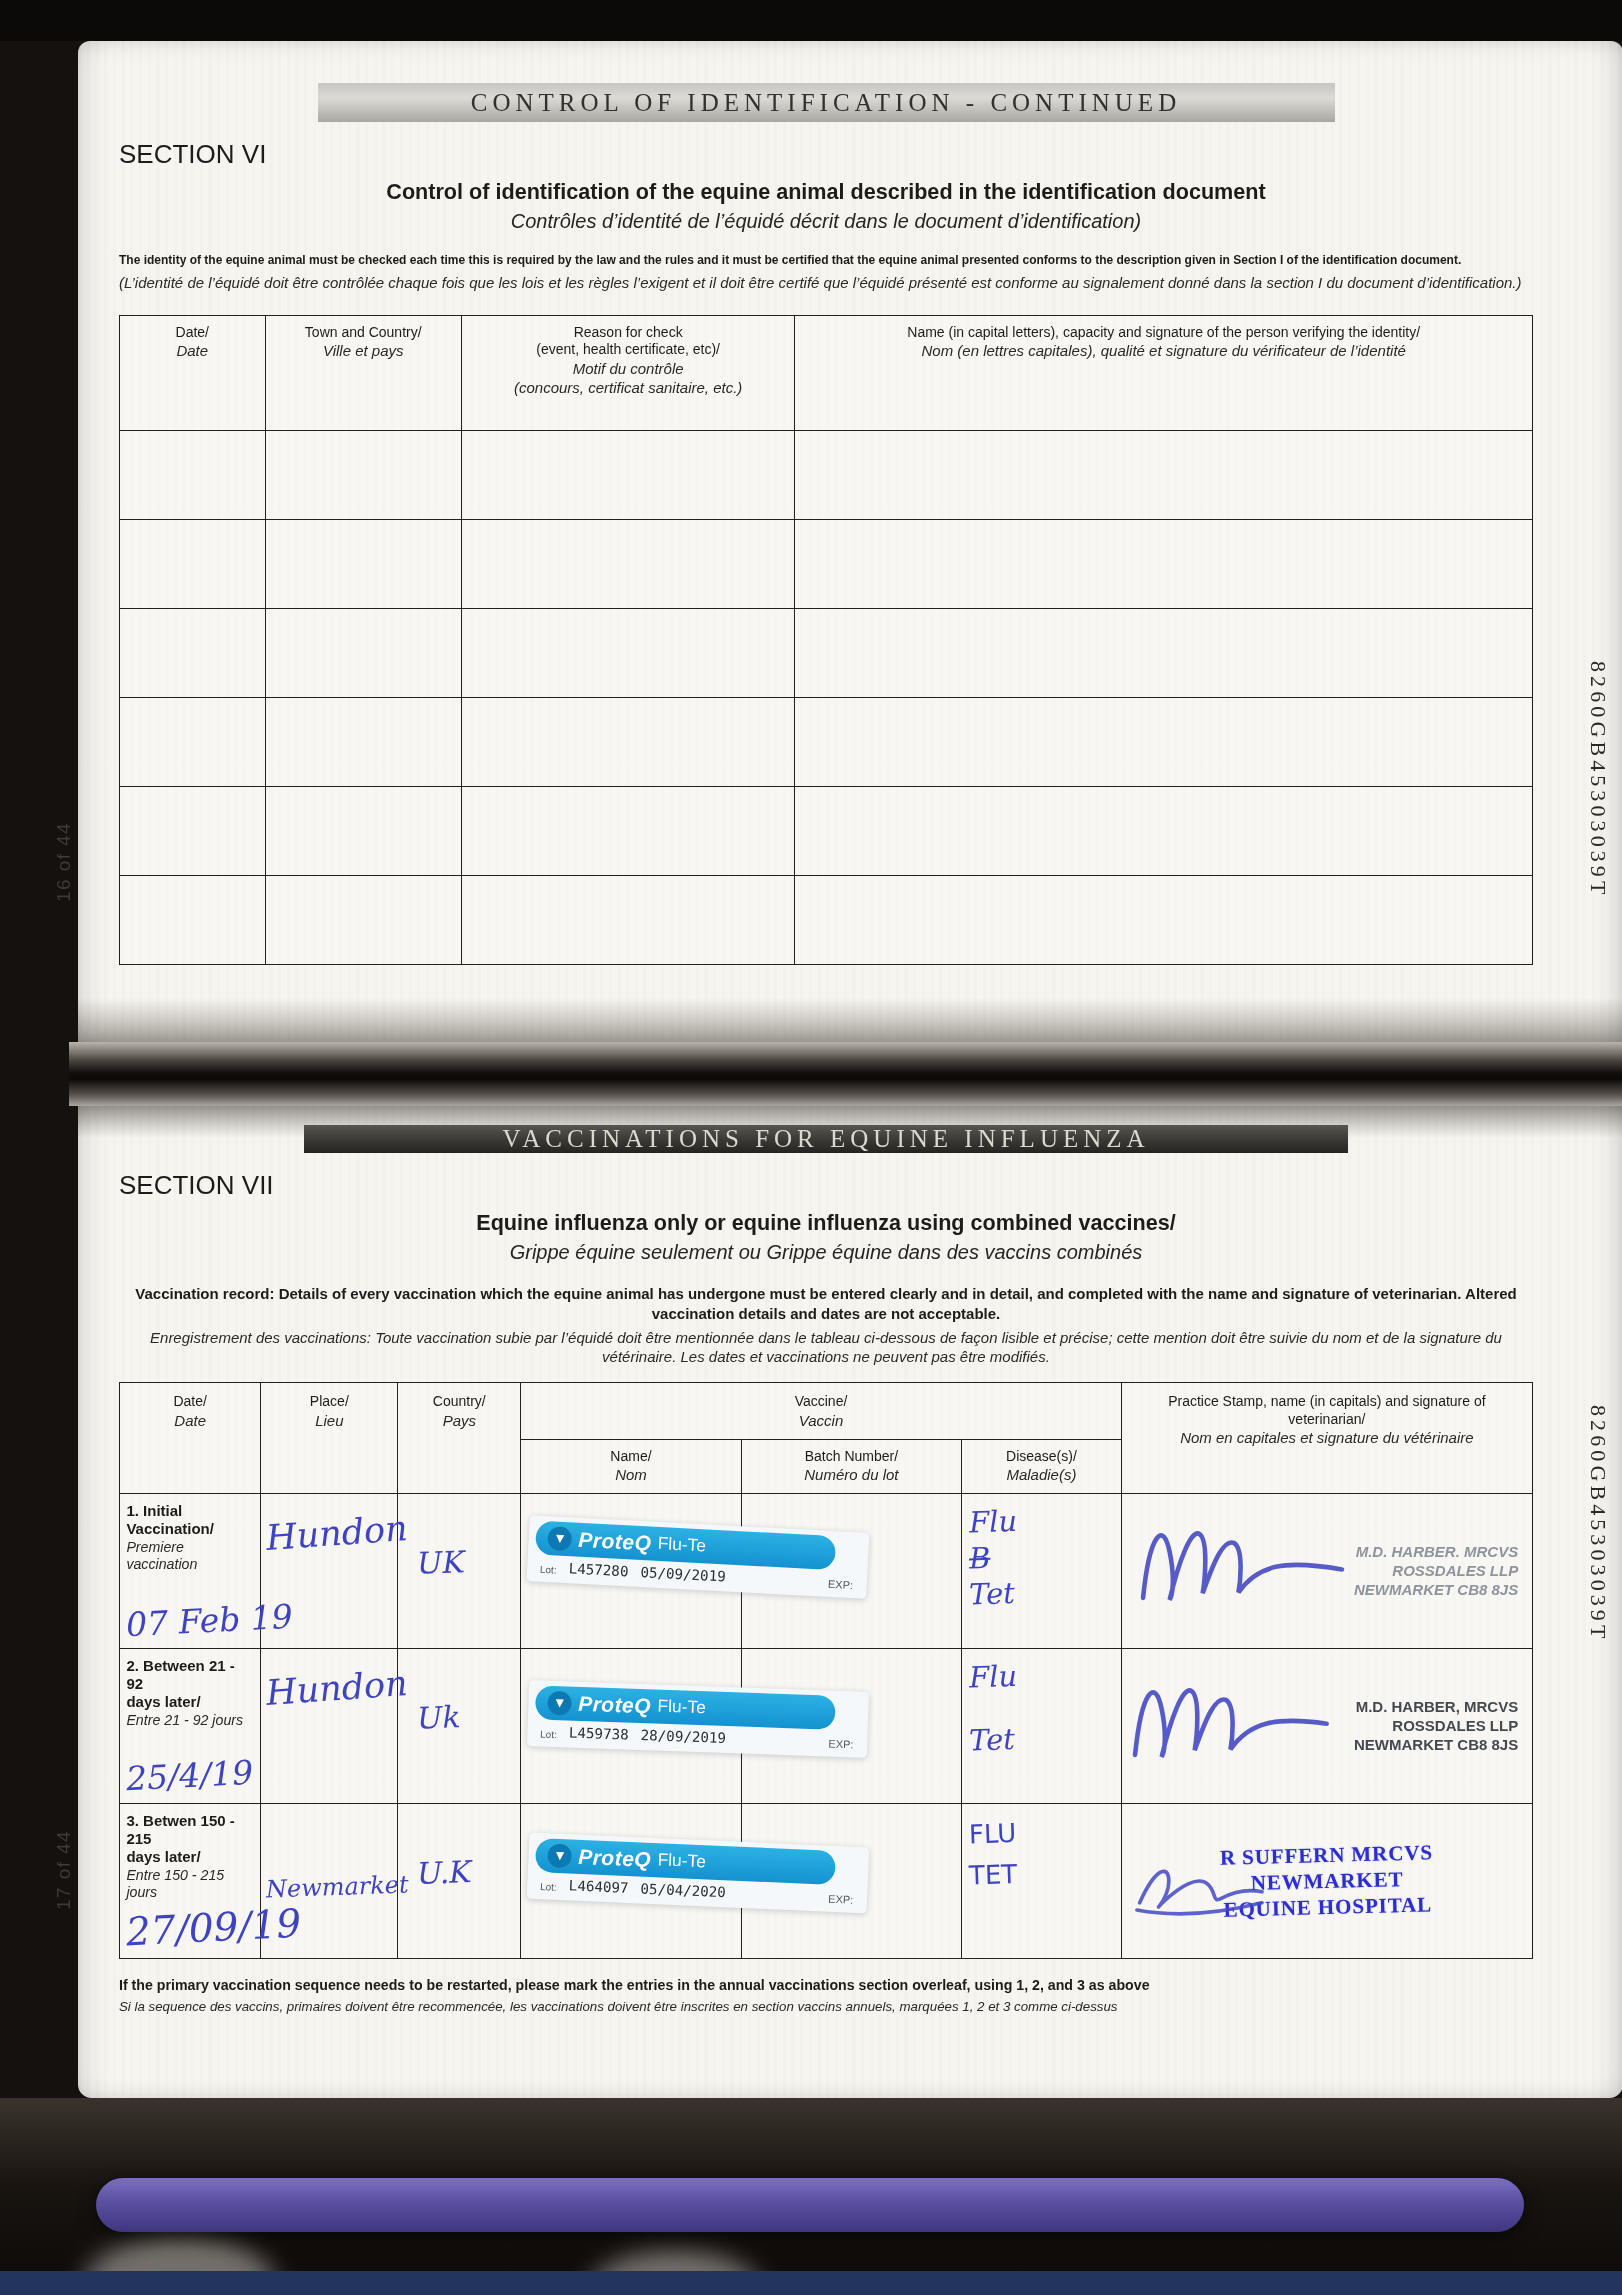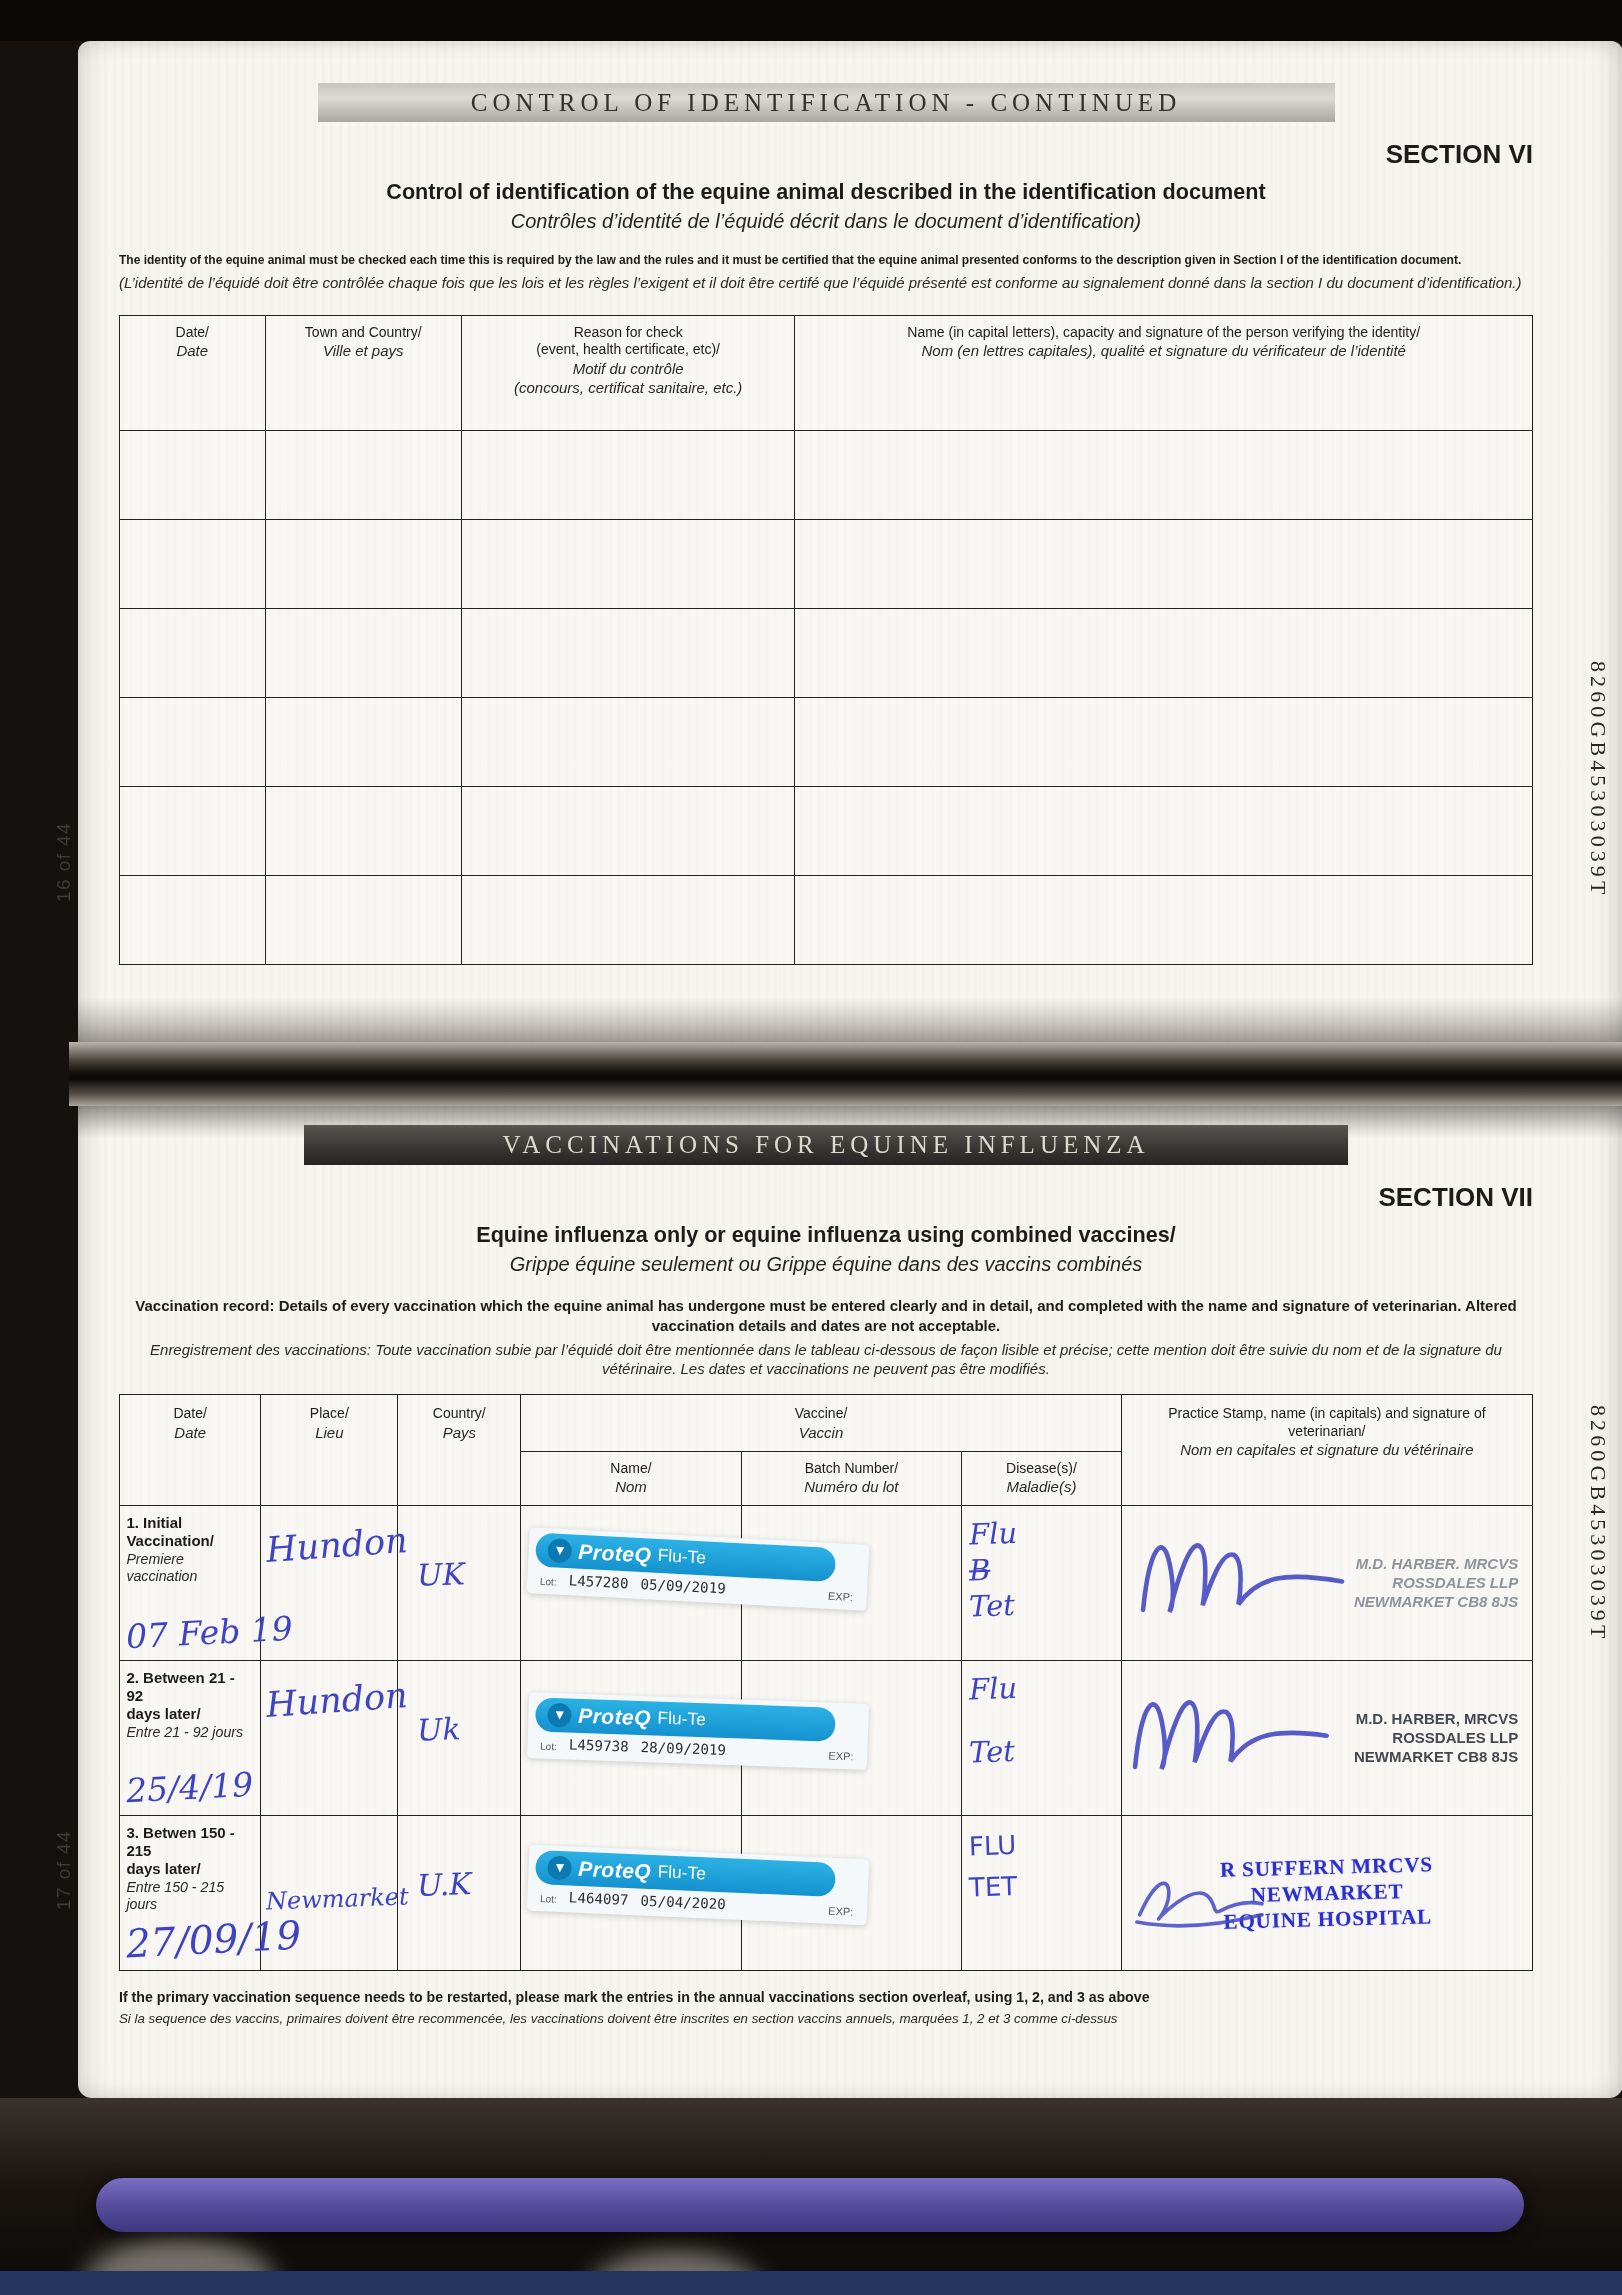--- a/index.html
+++ b/index.html
@@ -40,23 +40,23 @@
   .v17 { left:53px; top:1830px; }
   .vcode-top { top:661px; }
   .vcode-bottom { top:1405px; }
 
   
   .content { margin:0 90px 0 41px; position:relative; }
   .banner { margin:0 auto; display:flex; align-items:center; justify-content:center;
             font-family:Liberation Serif, serif; letter-spacing:5px; }
   .banner-light { margin-top:42px; width:1017px; height:39px; font-size:25px; color:#33312d;
             background:linear-gradient(to bottom,#c6c5c1,#dbdad5 38%,#a8a7a2); }
-  .banner-dark  { margin-top:19px; width:1044px; height:40px; font-size:25px; color:#ddd9d1;
+  .banner-dark  { margin-top:19px; width:1044px; height:28px; font-size:25px; color:#ddd9d1;
             background:linear-gradient(to bottom,#585651,#3a3835 55%,#262422); }
-  .section-label { text-align:right; font-size:26px; font-weight:bold; color:#1d1c1a; margin-top:16.5px; }
+  .section-label { text-align:left; font-size:26px; font-weight:normal; color:#1d1c1a; margin-top:16.5px; }
   .title-en { text-align:center; font-size:21.6px; font-weight:bold; color:#1d1c1a; margin-top:9px; }
   .title-fr { text-align:center; font-size:20px; font-style:italic; color:#262523; margin-top:5.5px; }
   .intro-en { font-size:12px; font-weight:bold; color:#1d1c1a; margin-top:20px; line-height:1.3; }
   .intro-fr { font-size:15px; font-style:italic; color:#2a2927; margin-top:4.6px; line-height:1.3; }
   .center { text-align:center; }
   .prelines { white-space:pre-line; }
 
   
   table { border-collapse:collapse; width:100%; table-layout:fixed; background:rgba(255,255,255,.25); }
   th, td { border:1.4px solid #23211e; }

